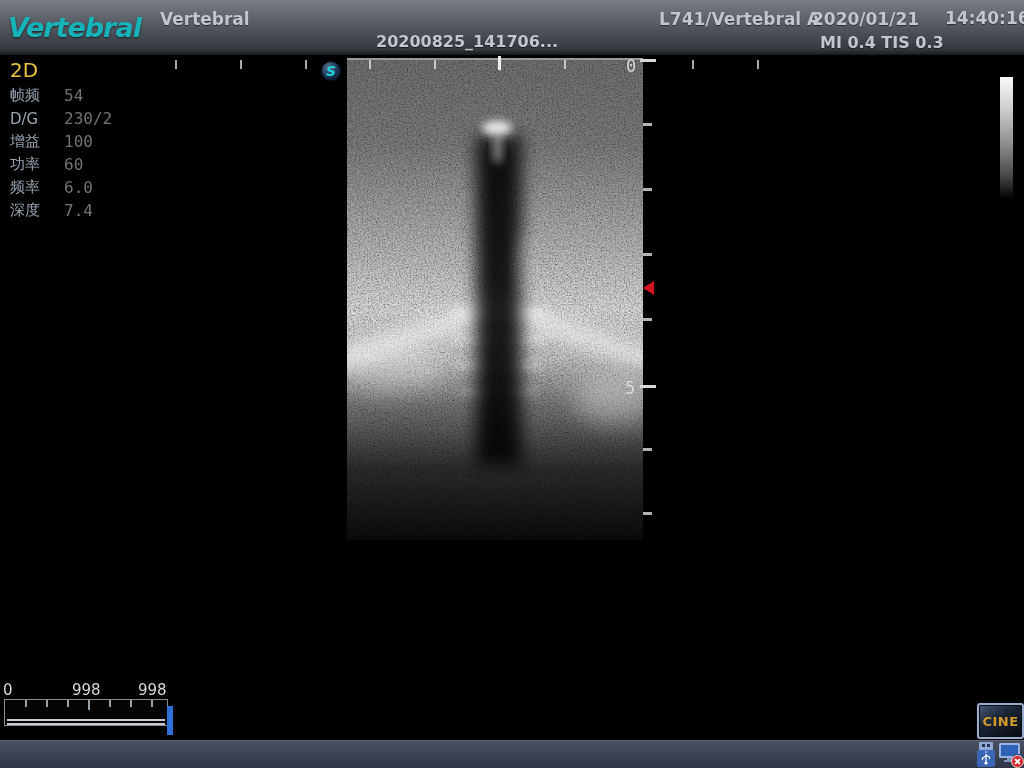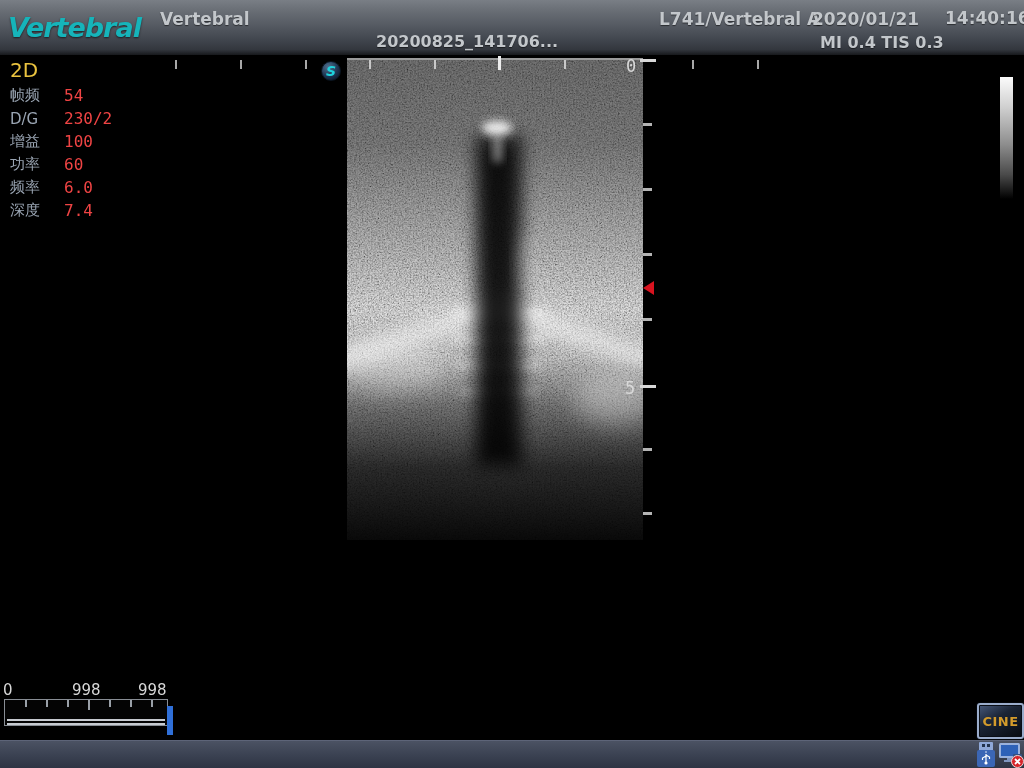--- a/index.html
+++ b/index.html
@@ -21,21 +21,21 @@
   .date     { left:812px; top:9px; font-size:17px; }
   .time     { left:945px; top:8px;  font-size:17px; }
   .study    { left:376px; top:32px; font-size:16px; }
   .mitis    { left:820px; top:33px; font-size:16px; }
 
   
   .mode2d { position:absolute; left:10px; top:58px; font-size:20px; color:#eac33f; }
   .params { position:absolute; left:10px; top:84px; }
   .prow { display:flex; height:23px; align-items:center; }
   .plabel { width:54px; color:#9aa5b3; font-size:15px; }
-  .pvalue { color:#ef4444; font-size:16px; font-family:"DejaVu Sans Mono", monospace; }
+  .pvalue { color:#737373; font-size:16px; font-family:"DejaVu Sans Mono", monospace; }
 
   
   .wtick { position:absolute; width:2px; height:9px; top:60px; background:#a8a8a8; }
   .wtick.on-img { background:#c8c8c8; }
   .wtick.center { width:3px; height:14px; top:56px; background:#eeeeee; }
   .dlabel { position:absolute; color:#d8d8d8; font-size:17px; font-family:"DejaVu Sans Mono", monospace; }
   .dtick-big { position:absolute; left:640px; width:16px; height:3px; background:#d8d8d8; }
   .dtick { position:absolute; left:643px; width:9px; height:3px; background:#b4b4b4; }
   .focus-marker {
     position:absolute; left:643px; top:281px; width:0; height:0;

